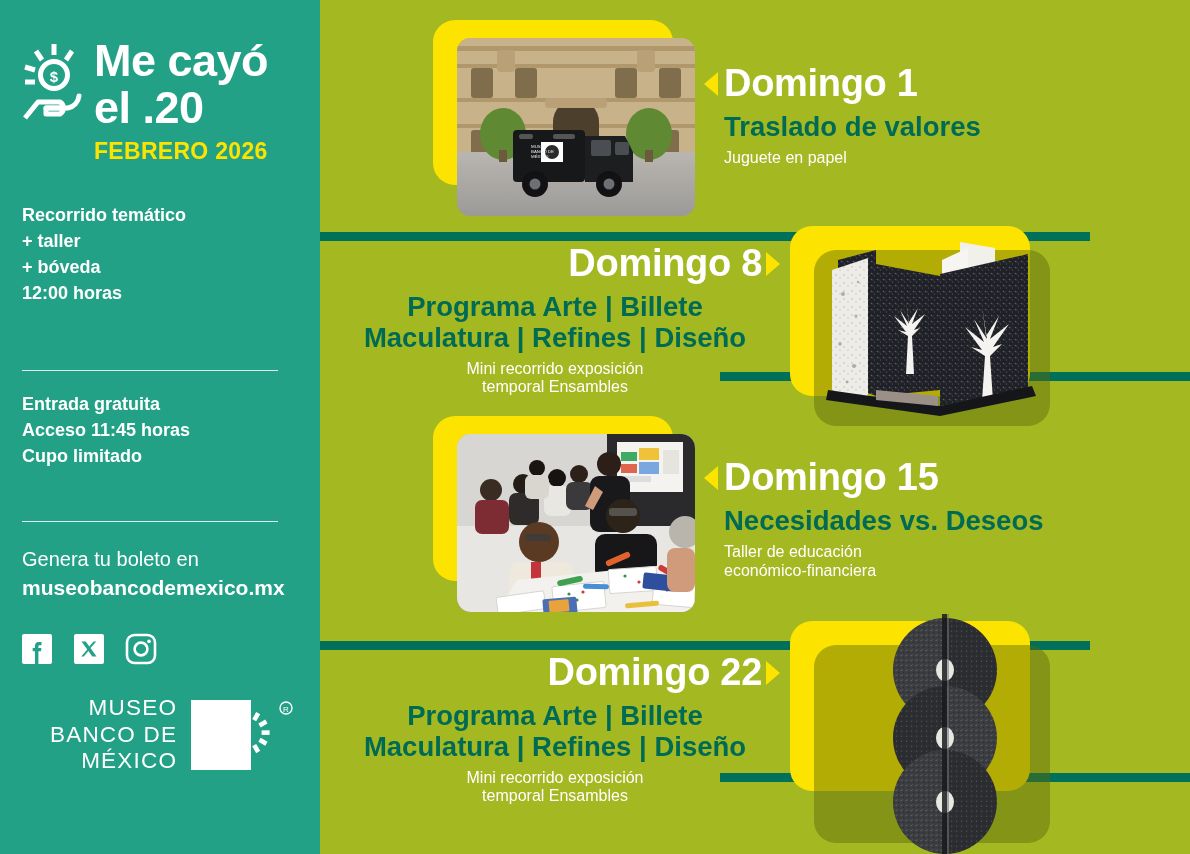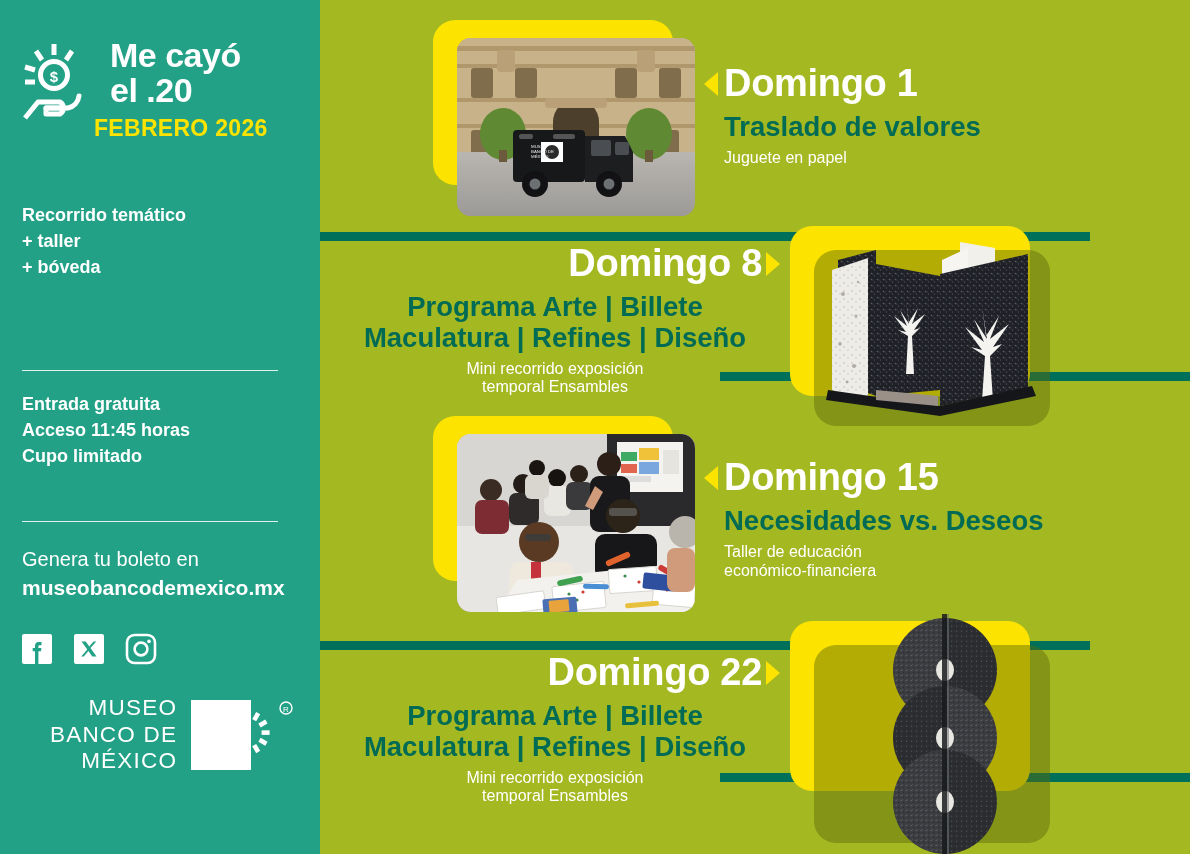--- a/index.html
+++ b/index.html
@@ -10,21 +10,21 @@
   }
   .poster{position:relative;width:1190px;height:854px;overflow:hidden;background:#A4B821;}
 
   
   .sidebar{
     position:absolute;left:0;top:0;width:320px;height:854px;
     background:#22A186;color:#fff;box-sizing:border-box;
   }
   .brand{position:absolute;left:22px;top:38px;display:flex;align-items:flex-start;}
   .brand-icon{width:62px;height:82px;flex:0 0 62px;margin-right:10px;margin-top:4px;}
-  .brand-title{font-size:34px;font-weight:bold;line-height:1.04;letter-spacing:-0.5px;color:#fff;margin-left:16px;}
+  .brand-title{font-size:45px;font-weight:bold;line-height:1.04;letter-spacing:-0.5px;color:#fff;}
   .brand-date{margin-top:6px;font-size:23px;font-weight:bold;color:#FCE300;letter-spacing:0.3px;}
 
   .info-block{position:absolute;left:22px;width:276px;}
   .info-a{top:203px;}
   .info-b{top:392px;}
   .info-line{font-size:18px;font-weight:bold;line-height:1.44;color:#fff;white-space:nowrap;}
   .rule{position:absolute;left:22px;width:256px;height:1px;background:rgba(255,255,255,.85);}
   .rule-1{top:370px;}
   .rule-2{top:521px;}
 
@@ -93,20 +93,21 @@
           <div>el .20</div>
         </div>
         <div class="brand-date">FEBRERO 2026</div>
       </div>
     </div>
 
     <div class="info-block info-a">
       <div class="info-line">Recorrido temático</div>
       <div class="info-line">+ taller</div>
       <div class="info-line">+ bóveda</div>
+      <div class="info-line">12:00 horas</div>
     </div>
 
     <div class="rule rule-1"></div>
 
     <div class="info-block info-b">
       <div class="info-line">Entrada gratuita</div>
       <div class="info-line">Acceso 11:45 horas</div>
       <div class="info-line">Cupo limitado</div>
     </div>
 

